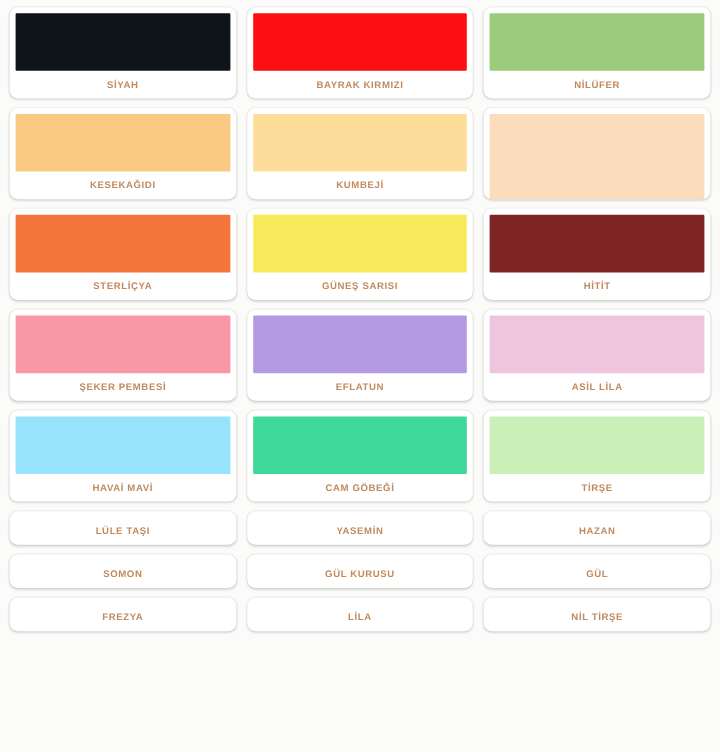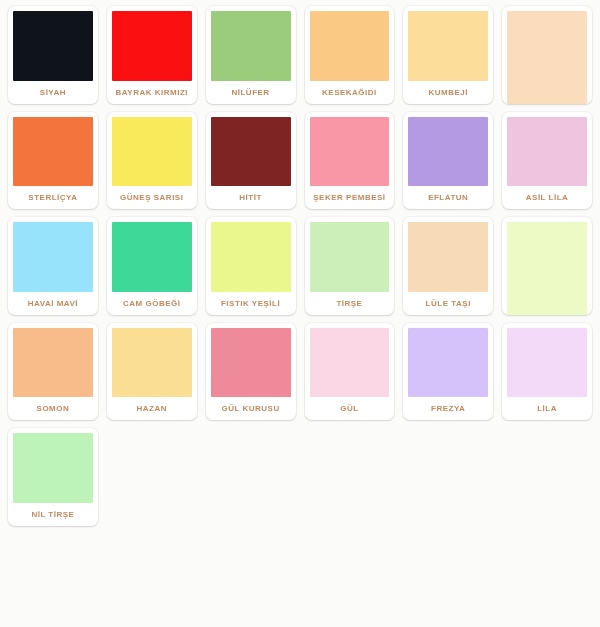--- a/index.html
+++ b/index.html
@@ -9,21 +9,21 @@
   }
   body {
     width: 600px;
     height: 627px;
     font-family: "Liberation Sans", sans-serif;
     overflow: hidden;
   }
 
   #palette-grid {
     display: grid;
-    grid-template-columns: repeat(6, 1fr);
+    grid-template-columns: repeat(3, 1fr);
     grid-template-rows: repeat(5, 1fr);
     column-gap: 9px;
     row-gap: 8px;
     padding: 6px 8px 6px 8px;
     box-sizing: border-box;
     width: 600px;
     height: 532px;
   }
 
   .swatch-card {
@@ -115,41 +115,38 @@
     </div>
     <div class="swatch-card">
       <div class="swatch-color" style="background: rgb(150, 227, 251);"></div>
       <div class="swatch-label">HAVAİ MAVİ</div>
     </div>
     <div class="swatch-card">
       <div class="swatch-color" style="background: rgb(62, 216, 152);"></div>
       <div class="swatch-label">CAM GÖBEĞİ</div>
     </div>
     <div class="swatch-card">
-      <div class="swatch-color" style="background: rgb(234, 247, 140);"></div>
-      <div class="swatch-label">FISTIK YEŞİLİ</div>
-    </div>
-    <div class="swatch-card">
       <div class="swatch-color" style="background: rgb(203, 239, 185);"></div>
       <div class="swatch-label">TİRŞE</div>
     </div>
     <div class="swatch-card">
       <div class="swatch-color" style="background: rgb(246, 219, 182);"></div>
       <div class="swatch-label">LÜLE TAŞI</div>
     </div>
     <div class="swatch-card">
       <div class="swatch-color" style="background: rgb(238, 250, 198);"></div>
+      <div class="swatch-label">YASEMİN</div>
+    </div>
+    <div class="swatch-card">
+      <div class="swatch-color" style="background: rgb(250, 222, 147);"></div>
+      <div class="swatch-label">HAZAN</div>
     </div>
     <div class="swatch-card">
       <div class="swatch-color" style="background: rgb(248, 187, 138);"></div>
       <div class="swatch-label">SOMON</div>
-    </div>
-    <div class="swatch-card">
-      <div class="swatch-color" style="background: rgb(250, 222, 147);"></div>
-      <div class="swatch-label">HAZAN</div>
     </div>
     <div class="swatch-card">
       <div class="swatch-color" style="background: rgb(239, 138, 155);"></div>
       <div class="swatch-label">GÜL KURUSU</div>
     </div>
     <div class="swatch-card">
       <div class="swatch-color" style="background: rgb(251, 215, 230);"></div>
       <div class="swatch-label">GÜL</div>
     </div>
     <div class="swatch-card">

